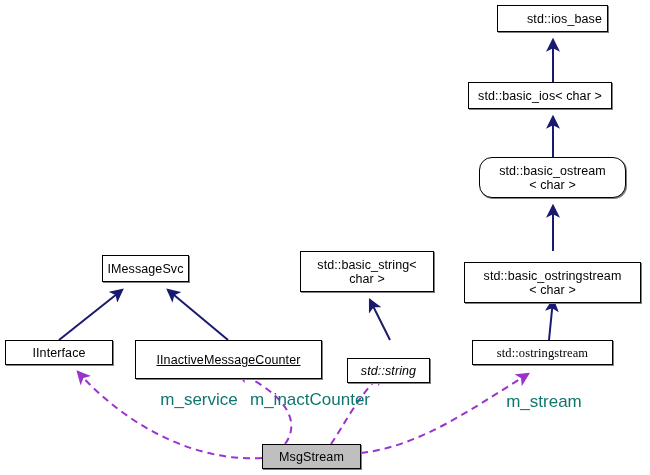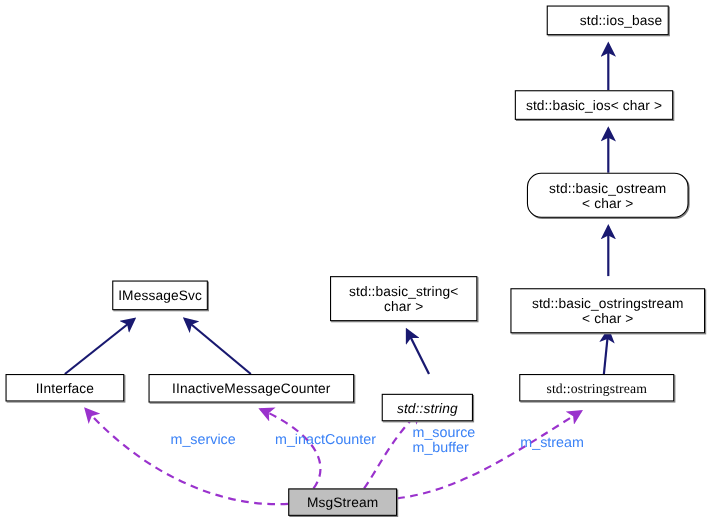--- a/index.html
+++ b/index.html
@@ -38,24 +38,25 @@
     white-space: pre-line;
     z-index: 3;
     box-shadow: 1px 1px 0 0 #808080;
   }
   .node.current {
     background: #bfbfbf;
     border: 1px solid #000000;
   }
   .edge-label {
     position: absolute;
-    font-size: 13px;
+    font-size: 17px;
     line-height: 14px;
-    color: #3b82f6;
+    color: #0f766e;
     white-space: pre-line;
+    text-align: center;
     background: transparent;
     z-index: 4;
   }
 </style>
 </head>
 <body>
 
 <div id="diagram">
 
   <svg id="edge-layer" viewBox="0 0 650 475" width="650" height="475" xmlns="http://www.w3.org/2000/svg">
@@ -96,30 +97,28 @@
   <div class="node" style="left:464px; top:262px; width:177px; height:41px;">std::basic_ostringstream
 &lt; char &gt;</div>
 
   <div class="node" style="left:300px; top:251px; width:134px; height:41px;">std::basic_string&lt;
 char &gt;</div>
 
   <div class="node" style="left:102px; top:255px; width:87px; height:27px;">IMessageSvc</div>
 
   <div class="node" style="left:5px; top:340px; width:108px; height:25px;">IInterface</div>
 
-  <div class="node" style="left:135px; top:340px; width:187px; height:26px;">IInactiveMessageCounter</div>
+  <div class="node" style="left:135px; top:340px; width:187px; height:39px;text-decoration:underline;">IInactiveMessageCounter</div>
 
   <div class="node" style="left:347px; top:358px; width:83px; height:25px;font-style:italic;">std::string</div>
 
   <div class="node" style="left:472px; top:340px; width:141px; height:25px;font-family:Liberation Serif, serif;">std::ostringstream</div>
 
   <div class="node current" style="left:262px; top:444px; width:99px; height:25px;">MsgStream</div>
 
   <div class="edge-label" style="left:155px; top:393px; width:88px;">m_service</div>
 
   <div class="edge-label" style="left:250px; top:393px; width:106px;">m_inactCounter</div>
 
-  <div class="edge-label" style="left:375px; top:386px; width:68px;">m_source
-m_buffer</div>
 
-  <div class="edge-label" style="left:473px; top:395px; width:78px;">m_stream</div>
+  <div class="edge-label" style="left:505px; top:395px; width:78px;">m_stream</div>
 
 </div>
 
 </body></html>

